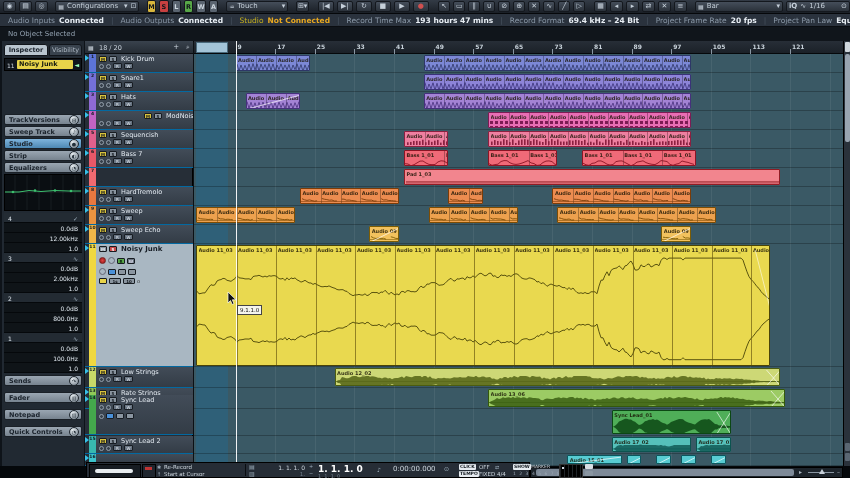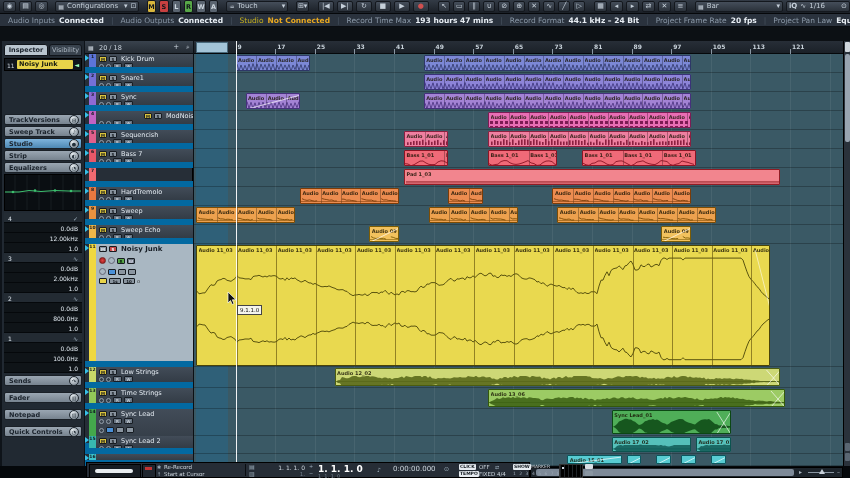--- a/index.html
+++ b/index.html
@@ -42,21 +42,21 @@
   .eqrow{position:absolute;left:2px;width:78px;height:10px;box-sizing:border-box;font-size:6px;
          color:#dfe7ee;border-bottom:1px solid #05080b;}
   .eqnum{background:#232b33;}
   .eqval{background:#0f1418;text-align:right;}
   .eqrow span{position:absolute;top:1.5px;}
   
   #tracklist{position:absolute;left:85px;top:41px;width:108px;height:425px;background:#262e37;
              border-right:1px solid #000;box-sizing:border-box;}
   #tlhead{position:absolute;left:0;top:0;width:108px;height:13px;background:linear-gradient(#39424d,#252c34);
           border-bottom:1px solid #0a0d11;color:#cdd6df;font-size:6.5px;box-sizing:border-box;}
-  .trk{position:absolute;left:0;width:108px;box-sizing:border-box;border-bottom:6px solid #0369a1;overflow:hidden;}
+  .trk{position:absolute;left:0;width:108px;box-sizing:border-box;border-bottom:1px solid #0369a1;overflow:hidden;}
   .trkbody{position:absolute;left:11px;top:0;right:0;bottom:0;background:linear-gradient(#424c58,#333c46);}
   .trkbody.sel{background:#a9b7c2;}
   .tri{position:absolute;left:0;top:1px;width:0;height:0;border-left:4px solid #37c0e8;
        border-top:3px solid transparent;border-bottom:3px solid transparent;}
   .strip{position:absolute;left:4px;top:0;bottom:0;width:7px;}
   .tnum{position:absolute;left:0;top:0;width:7px;text-align:center;font-size:4.5px;color:#141a22;font-weight:bold;}
   .tname{font-size:6.5px;color:#e3eaf1;white-space:nowrap;}
   .tname.dark{color:#161d25;font-weight:bold;font-size:7px;}
   .mbox{display:inline-block;width:8px;height:6px;border:1px solid #171c22;border-radius:1px;
         font-size:4px;line-height:6px;text-align:center;color:#11161c;font-weight:bold;box-sizing:border-box;}
@@ -165,28 +165,31 @@
       <span class="stlabel">Audio Outputs</span>
       <span class="stvalue">Connected</span>
       <span class="stsep">|</span>
       <span class="stlabel" style="color: rgb(200, 178, 30);">Studio</span>
       <span class="stvalue" style="color: rgb(232, 168, 32);">Not Connected</span>
       <span class="stsep">|</span>
       <span class="stlabel">Record Time Max</span>
       <span class="stvalue">193 hours 47 mins</span>
       <span class="stsep">|</span>
       <span class="stlabel">Record Format</span>
-      <span class="stvalue">44.1 kHz – 24 Bit</span>
+      <span class="stvalue">69.4 kHz – 24 Bit</span>
       <span class="stsep">|</span>
       <span class="stlabel">Project Frame Rate</span>
       <span class="stvalue">20 fps</span>
       <span class="stsep">|</span>
       <span class="stlabel">Project Pan Law</span>
       <span class="stvalue">Equal Power</span>
     </div>
+  <div id="infoline">
+    <span>No Object Selected</span>
+  </div>
 
   <div id="inspector">
     <div id="insp-in">
       <div class="itab" style="left:2px;width:44px;background:#b9c5cf;color:#18202a;font-weight:bold;">Inspector</div>
       <div class="itab" style="left:47px;width:33px;background:#38424d;color:#aeb9c4;">Visibility</div>
       <div id="ititle">
         <span style="position:absolute;left:2px;top:3px;font-size:6px;color:#cfd8e0;">11</span>
         <span style="position:absolute;left:12px;top:1px;width:54px;height:9px;background:#e8d44a;border-radius:1px;
                      font-size:6.5px;font-weight:bold;color:#151a10;padding-left:2px;">Noisy Junk</span>
         <span style="position:absolute;right:2px;top:2px;font-size:6px;color:#9fb;">◄</span>
@@ -300,21 +303,21 @@
             <span>Quick Controls</span>
             <span class="secicon">◔</span>
           </div>
         </div>
     </div>
   </div>
 
   <div id="tracklist">
     <div id="tlhead">
       <span style="position:absolute;left:3px;top:3px;font-size:6px;">▦</span>
-      <span style="position:absolute;left:14px;top:3px;">20 / 18</span>
+      <span style="position:absolute;left:14px;top:3px;">18 / 20</span>
       <span style="position:absolute;right:14px;top:2px;font-size:7px;">+</span>
       <span style="position:absolute;right:3px;top:2px;font-size:7px;">⌕</span>
     </div>
     <div id="tlrows">
         <div class="trk" style="top: 13px; height: 19px;">
           <div class="tri"></div>
           <div class="strip" style="background: rgb(92, 116, 216);">
             <span class="tnum">1</span>
           </div>
           <div class="trkbody">
@@ -352,21 +355,21 @@
         </div>
         <div class="trk" style="top: 51px; height: 19px;">
           <div class="tri"></div>
           <div class="strip" style="background: rgb(143, 106, 212);">
             <span class="tnum">3</span>
           </div>
           <div class="trkbody">
             <div class="trow" style="top: 1px;">
               <span class="mbox" style="background: rgb(216, 194, 60);">M</span>
               <span class="mbox" style="background: rgb(138, 149, 160);">S</span>
-              <span class="tname" style="margin-left: 2px;">Sync</span>
+              <span class="tname" style="margin-left: 2px;">Hats</span>
             </div>
             <div class="trow" style="top: 9px;">
               <span class="circ"></span>
               <span class="circ"></span>
               <span class="rw">R</span>
               <span class="rw">W</span>
             </div>
           </div>
         </div>
         <div class="trk" style="top: 70px; height: 19px;">
@@ -541,31 +544,31 @@
         </div>
         <div class="trk" style="top: 347px; height: 21px;">
           <div class="tri"></div>
           <div class="strip" style="background: rgb(146, 200, 88);">
             <span class="tnum">13</span>
           </div>
           <div class="trkbody">
             <div class="trow" style="top: 1px;">
               <span class="mbox" style="background: rgb(216, 194, 60);">M</span>
               <span class="mbox" style="background: rgb(138, 149, 160);">S</span>
-              <span class="tname" style="margin-left: 2px;">Time Strings</span>
+              <span class="tname" style="margin-left: 2px;">Rate Strings</span>
             </div>
             <div class="trow" style="top: 9px;">
               <span class="circ"></span>
               <span class="circ"></span>
               <span class="rw">R</span>
               <span class="rw">W</span>
             </div>
           </div>
         </div>
-        <div class="trk" style="top: 368px; height: 40px;">
+        <div class="trk" style="top: 354px; height: 40px;">
           <div class="tri"></div>
           <div class="strip" style="background: rgb(68, 168, 76);">
             <span class="tnum">14</span>
           </div>
           <div class="trkbody">
             <div class="trow" style="top: 1px;">
               <span class="mbox" style="background: rgb(216, 194, 60);">M</span>
               <span class="mbox" style="background: rgb(138, 149, 160);">S</span>
               <span class="tname" style="margin-left: 2px;">Sync Lead</span>
             </div>

